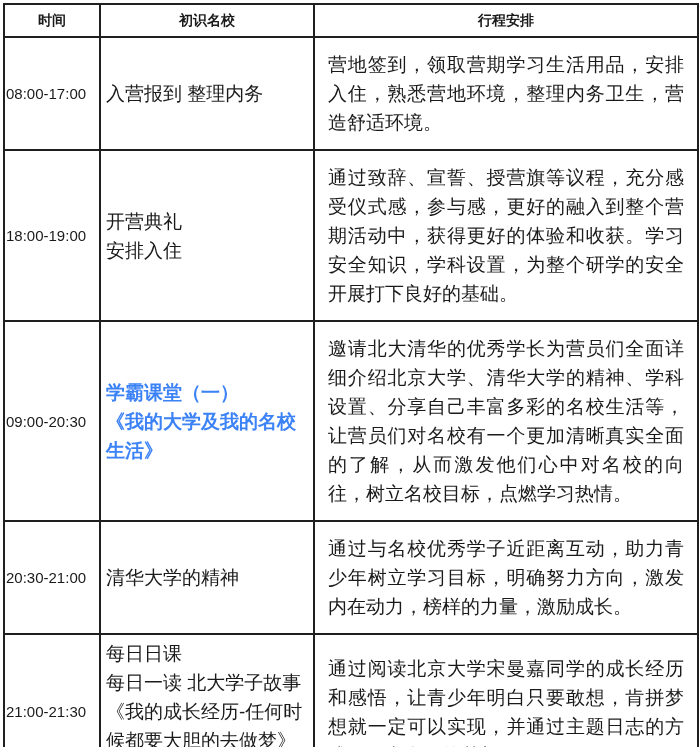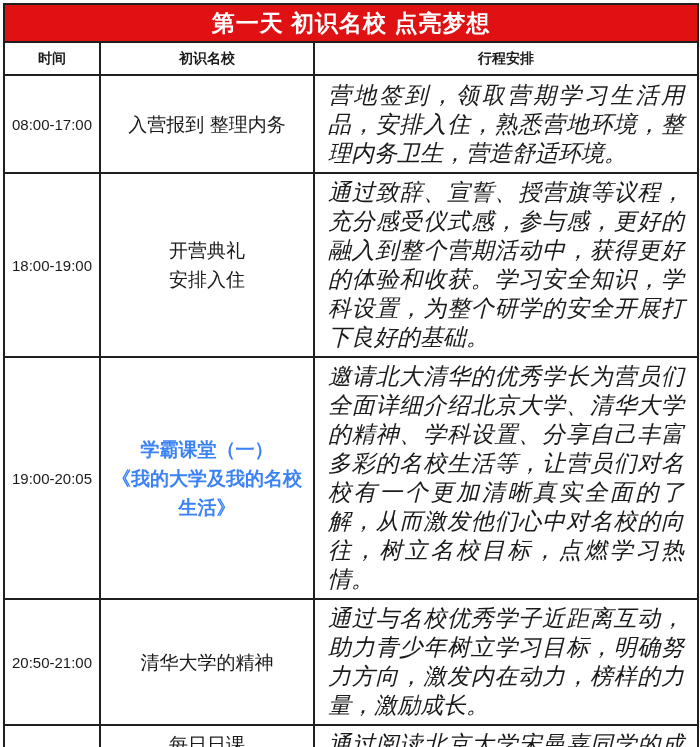--- a/index.html
+++ b/index.html
@@ -45,93 +45,88 @@
     background: #ffffff;
     font-size: 14px;
     font-weight: bold;
     text-align: center;
     vertical-align: middle;
     height: 33px;
     padding: 2px;
   }
   .time-cell {
     font-size: 15px;
-    text-align: center;
     vertical-align: middle;
     padding: 2px 1px;
     white-space: nowrap;
   }
   .sched-cell {
     font-size: 19px;
-    text-align: center;
+    text-align: left;
     vertical-align: middle;
     padding: 4px 5px;
     line-height: 29px;
     white-space: pre-line;
   }
   .sched-cell.highlight {
     color: #3b82f6;
     font-weight: bold;
   }
   .meaning-cell {
-    font-size: 23px;
+    font-size: 19px;
     text-align: justify;
     vertical-align: middle;
-    padding: 4px 13px;
+    padding: 12px 13px;
     line-height: 29px;
-    font-style: italic;
   }
   tr.r1 { height: 98px;  }
   tr.r2 { height: 150px; }
   tr.r3 { height: 180px; }
   tr.r4 { height: 90px;  }
   tr.r5 { height: 148px; }
 </style>
 </head>
 <body>
 
 <div class="page">
   <table class="schedule">
     <colgroup>
       <col class="c-time">
       <col class="c-sched">
       <col class="c-meaning">
     </colgroup>
     <tbody>
-      <tr>
-        <td class="title-cell" colspan="3">第一天 初识名校 点亮梦想</td>
-      </tr>
       <tr class="head-row">
         <th>时间</th>
         <th>初识名校</th>
         <th>行程安排</th>
       </tr>
 
       <tr class="r1">
         <td class="time-cell">08:00-17:00</td>
         <td class="sched-cell">入营报到 整理内务</td>
         <td class="meaning-cell">营地签到，领取营期学习生活用品，安排入住，熟悉营地环境，整理内务卫生，营造舒适环境。</td>
       </tr>
 
       <tr class="r2">
         <td class="time-cell">18:00-19:00</td>
         <td class="sched-cell">开营典礼
 安排入住</td>
         <td class="meaning-cell">通过致辞、宣誓、授营旗等议程，充分感受仪式感，参与感，更好的融入到整个营期活动中，获得更好的体验和收获。学习安全知识，学科设置，为整个研学的安全开展打下良好的基础。</td>
       </tr>
 
       <tr class="r3">
-        <td class="time-cell">19:00-20:05</td>
+        <td class="time-cell">09:00-20:30</td>
         <td class="sched-cell highlight">学霸课堂（一）
 《我的大学及我的名校生活》</td>
         <td class="meaning-cell">邀请北大清华的优秀学长为营员们全面详细介绍北京大学、清华大学的精神、学科设置、分享自己丰富多彩的名校生活等，让营员们对名校有一个更加清晰真实全面的了解，从而激发他们心中对名校的向往，树立名校目标，点燃学习热情。</td>
       </tr>
 
       <tr class="r4">
-        <td class="time-cell">20:50-21:00</td>
+        <td class="time-cell">20:30-21:00</td>
         <td class="sched-cell">清华大学的精神</td>
         <td class="meaning-cell">通过与名校优秀学子近距离互动，助力青少年树立学习目标，明确努力方向，激发内在动力，榜样的力量，激励成长。</td>
       </tr>
 
       <tr class="r5">
         <td class="time-cell">21:00-21:30</td>
         <td class="sched-cell">每日日课
 每日一读 北大学子故事
 《我的成长经历-任何时候都要大胆的去做梦》
 主题日志《我的梦想》</td>

